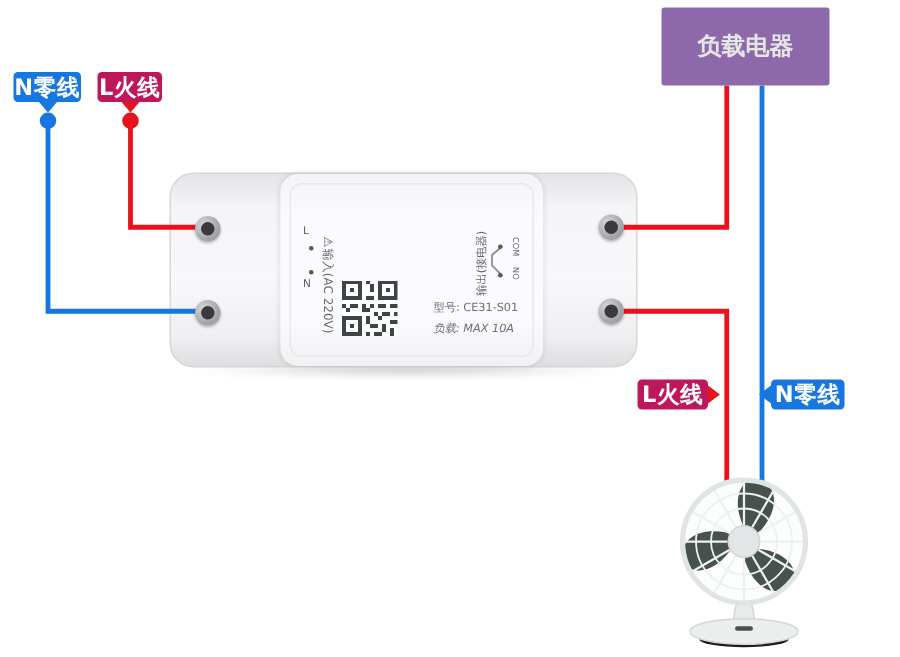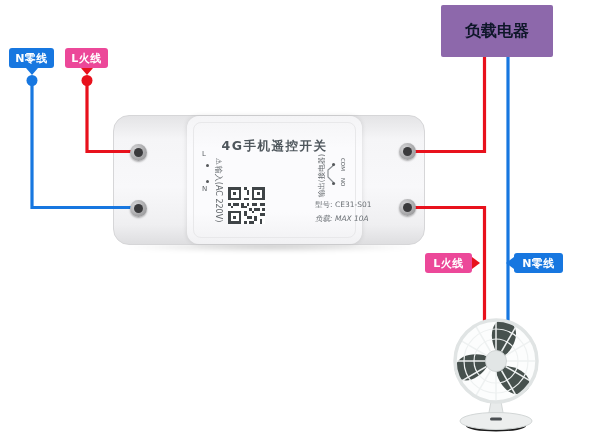--- a/index.html
+++ b/index.html
@@ -3,23 +3,23 @@
 <meta charset="utf-8">
 <style>
   html,body{margin:0;padding:0;}
   #stage{
     position:relative;width:600px;height:438px;background:#ffffff;overflow:hidden;
     font-family:"DejaVu Sans","Liberation Sans",sans-serif;
   }
   
   .badge{
     position:absolute;height:20px;display:flex;align-items:center;justify-content:center;
-    color:#fff;font-size:11px;font-weight:bold;border-radius:3px;line-height:1;letter-spacing:0.5px;
-  }
-  .badge.red{background:#ec4899;}
+    color:#fff;font-size:15px;font-weight:bold;border-radius:3px;line-height:1;letter-spacing:0.5px;
+  }
+  .badge.red{background:#be185d;}
   .badge.blue{background:#1777e0;}
   .badge.tail-down::after{
     content:'';position:absolute;top:100%;left:50%;margin-left:-6px;
     border:6px solid transparent;border-bottom:none;border-top-width:7px;
   }
   .badge.red.tail-down::after{border-top-color:#e8111c;}
   .badge.blue.tail-down::after{border-top-color:#1777e0;}
   .badge.tail-right::after{
     content:'';position:absolute;left:100%;top:50%;margin-top:-6px;
     border:6px solid transparent;border-right:none;border-left-width:8px;
@@ -30,21 +30,21 @@
     border:6px solid transparent;border-left:none;border-right-width:8px;
   }
   .badge.blue.tail-left::after{border-right-color:#1777e0;}
   #badge-n-top{left:9px;top:48px;width:45px;}
   #badge-l-top{left:65px;top:48px;width:43px;}
   #badge-l-bottom{left:425px;top:253px;width:47px;}
   #badge-n-bottom{left:514px;top:253px;width:49px;}
   
   #load-box{
     position:absolute;left:441px;top:5px;width:112px;height:52px;background:#8d68ab;
-    color:#0f172a;font-weight:bold;font-size:16px;line-height:1.45;text-align:center;
+    color:#e5e5e5;font-weight:bold;font-size:16px;line-height:1.45;text-align:center;
     display:flex;flex-direction:column;align-items:center;justify-content:center;border-radius:2px;
   }
   
   #device-shadow{
     position:absolute;left:122px;top:242px;width:296px;height:10px;border-radius:50%;
     background:radial-gradient(ellipse at center,rgba(0,0,0,0.20),rgba(0,0,0,0) 70%);
     filter:blur(2px);
   }
   #device{
     position:absolute;left:113px;top:115px;width:312px;height:130px;border-radius:16px;
@@ -75,21 +75,21 @@
   #term-n{left:15px;top:70px;}
   .mini-dot{position:absolute;width:3.5px;height:3.5px;border-radius:50%;background:#55585b;}
   #dot-l{left:18.5px;top:47.5px;}
   #dot-n{left:18.5px;top:63.5px;}
   #dot-com{left:144.5px;top:46.5px;}
   #dot-no{left:144.5px;top:65.5px;}
   .rot-cw{position:absolute;font-size:5.5px;color:#63686c;transform:rotate(90deg);transform-origin:top left;white-space:nowrap;line-height:1;}
   #com-label{left:158px;top:42px;}
   #no-label{left:158px;top:62px;}
   #qr{position:absolute;left:41px;top:71px;}
-  .spec-line{position:absolute;left:94px;font-size:7.5px;color:#6b7075;white-space:nowrap;padding-left:34px;}
+  .spec-line{position:absolute;left:68px;font-size:7.5px;color:#6b7075;white-space:nowrap;padding-left:34px;}
   #model-line{top:84px;}
   #load-line{top:98px;font-style:italic;}
   #relay-sym{position:absolute;left:138px;top:44px;}
   
   .screw{
     position:absolute;width:17px;height:17px;border-radius:50%;
     background:radial-gradient(circle at 35% 35%,#dadadc,#aaaaac 55%,#8f8f91);
     box-shadow:0 1px 2px rgba(0,0,0,0.3);
   }
   .screw::after{
@@ -107,21 +107,20 @@
 <body>
 
 <div id="stage">
 
   <div id="device-shadow"></div>
 
   <div id="device">
     <div id="panel">
       <div id="panel-inner-border"></div>
 
-      <div id="device-title">4G手机遥控开关</div>
 
       <div class="v-label" id="input-label-wrap">
         <span>⚠</span>
         <span>输入(AC 220V)</span>
       </div>
       <span class="term-letter" id="term-l">L</span>
       <span class="mini-dot" id="dot-l"></span>
       <span class="mini-dot" id="dot-n"></span>
       <span class="term-letter" id="term-n">N</span>
 

